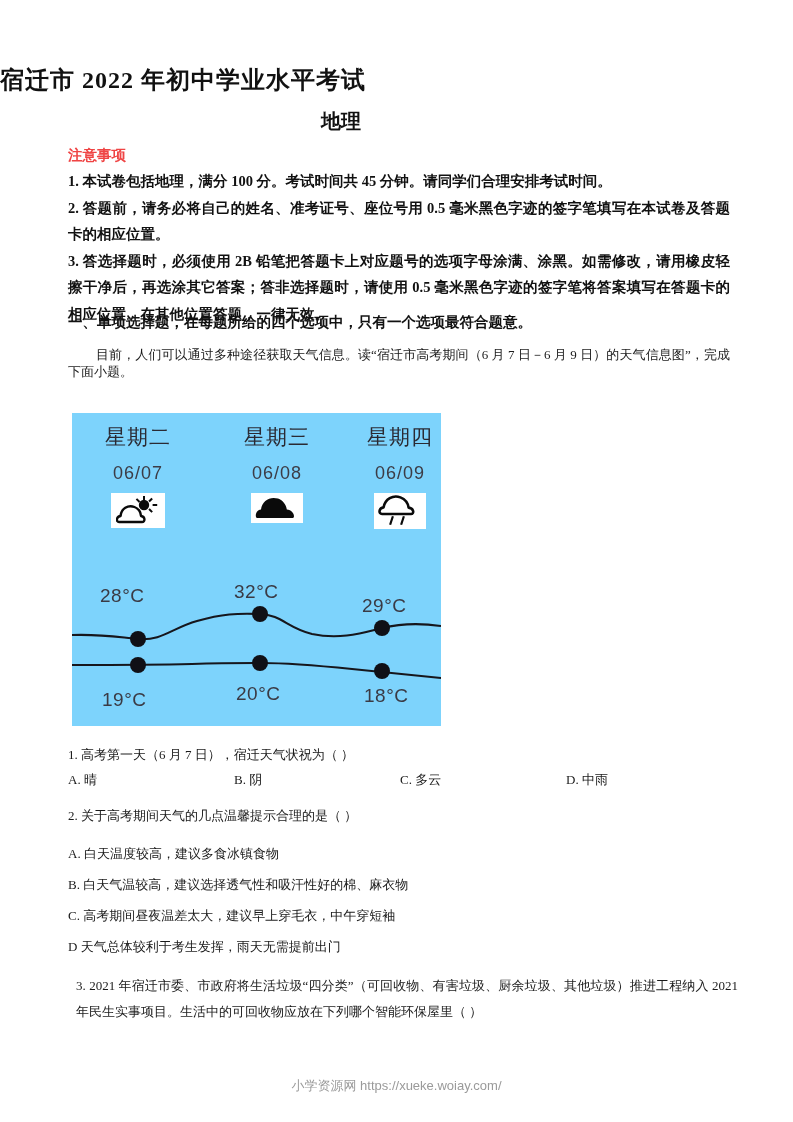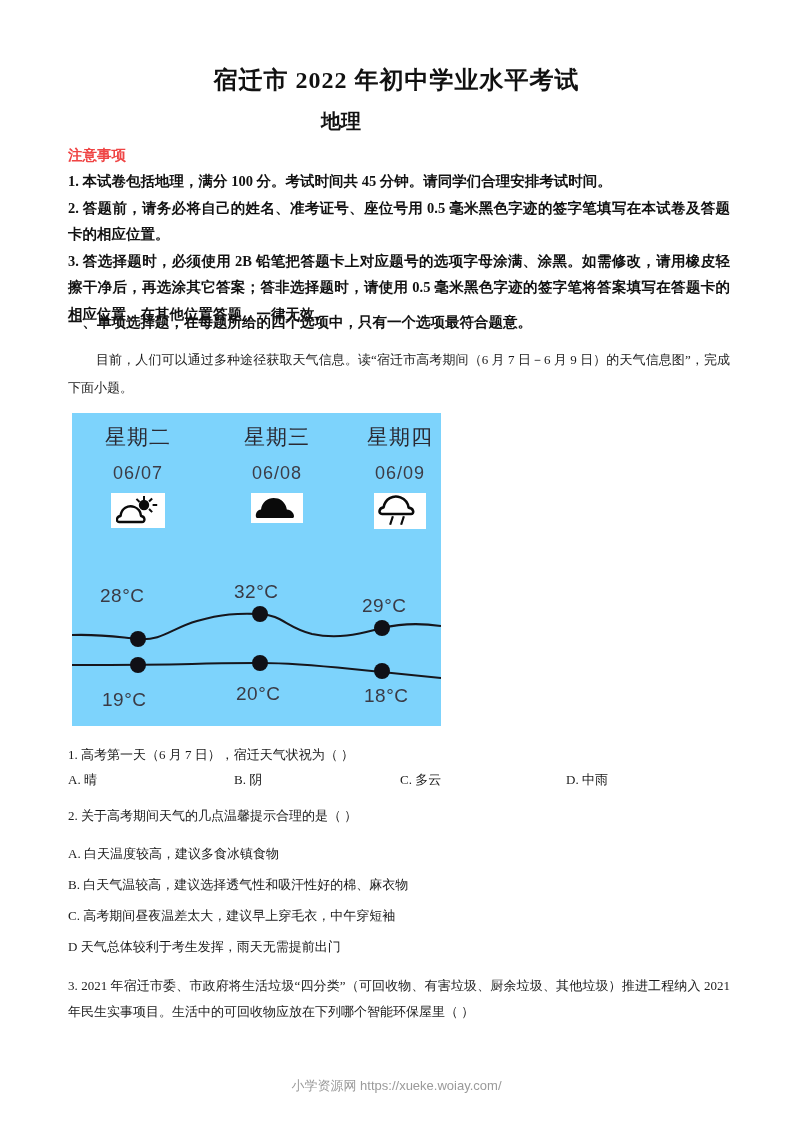--- a/index.html
+++ b/index.html
@@ -18,21 +18,21 @@
   .page {
     position: absolute;
     left: 0; top: 0;
     width: 793px;
     height: 1122px;
   }
   .doc-title {
     position: absolute;
     left: 0; top: 64px;
     width: 793px;
-    text-align: center;
+    text-align: left;
     font-size: 24px;
     font-weight: bold;
     letter-spacing: 1px;
     color: #111;
   }
   .doc-subject {
     position: absolute;
     left: 0; top: 108px;
     width: 682px;
     text-align: center;
@@ -64,21 +64,21 @@
     width: 662px;
     font-size: 14.5px;
     font-weight: bold;
     color: #111;
   }
   .stem-intro {
     position: absolute;
     left: 68px; top: 346px;
     width: 662px;
     font-size: 13px;
-    line-height: 28px;
+    line-height: 17px;
     color: #1a1a1a;
     text-align: justify;
     text-indent: 28px;
   }
 
   
   .figure {
     position: absolute;
     left: 72px; top: 413px;
     width: 369px;
@@ -146,21 +146,21 @@
     color: #1a1a1a;
     text-align: justify;
   }
   .q1      { top: 742px; }
   .q1-opts { top: 771px; }
   .q2      { top: 803px; }
   .q2-a    { top: 841px; }
   .q2-b    { top: 872px; }
   .q2-c    { top: 903px; }
   .q2-d    { top: 934px; }
-  .q3      { top: 973px; }
+  .q3      { top: 973px; margin-left: 8px; }
 
   .opt-row { position: absolute; left: 68px; width: 680px; height: 20px; }
   .opt {
     position: absolute;
     font-size: 13px;
     color: #1a1a1a;
     white-space: nowrap;
   }
   .opt-a { left: 0px; }
   .opt-b { left: 166px; }

